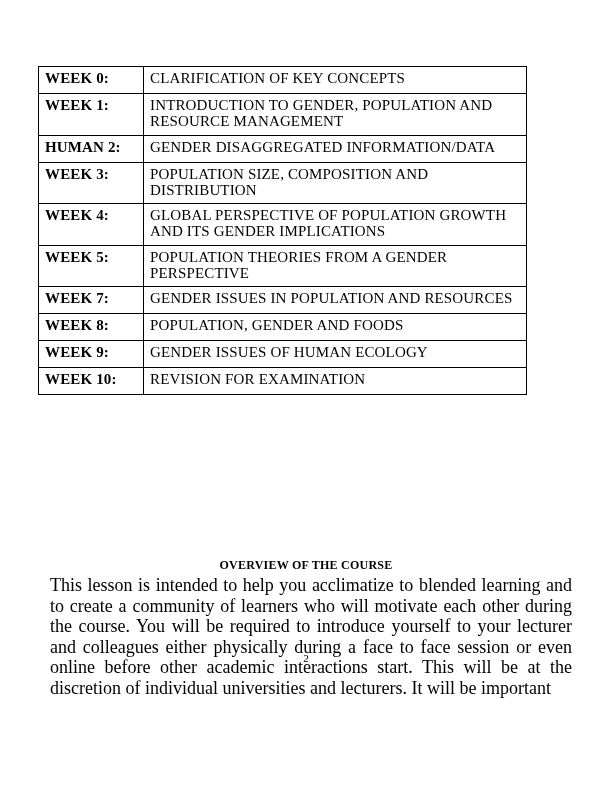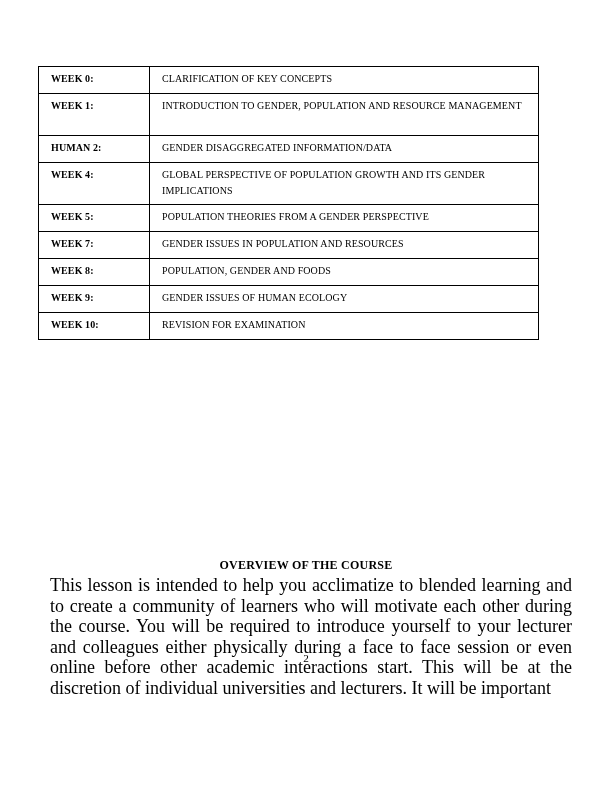--- a/index.html
+++ b/index.html
@@ -31,23 +31,23 @@
   .schedule-table {
     position: absolute;
     left: 38px;
     top: 66px;
     width: 476px;
     border-collapse: collapse;
     table-layout: fixed;
   }
   .schedule-table td {
     border: 1px solid #000000;
-    padding: 4px 6px 5px 12px;
+    padding: 4px 6px 5px 6px;
     vertical-align: top;
-    font-size: 10px;
+    font-size: 15px;
     line-height: 15.5px;
     letter-spacing: 0.01em;
   }
   .col-week {
     width: 92px;
     font-weight: bold;
   }
   .col-topic {
     width: 370px;
   }
@@ -115,20 +115,24 @@
           <td class="col-topic">CLARIFICATION OF KEY CONCEPTS</td>
         </tr>
         <tr class="row-tall">
           <td class="col-week">WEEK 1:</td>
           <td class="col-topic">INTRODUCTION TO GENDER, POPULATION AND RESOURCE MANAGEMENT</td>
         </tr>
         <tr class="row-short">
           <td class="col-week">HUMAN 2:</td>
           <td class="col-topic">GENDER DISAGGREGATED INFORMATION/DATA</td>
         </tr>
+        <tr class="row-short">
+          <td class="col-week">WEEK 3:</td>
+          <td class="col-topic">POPULATION SIZE, COMPOSITION AND DISTRIBUTION</td>
+        </tr>
         <tr class="row-tall">
           <td class="col-week">WEEK 4:</td>
           <td class="col-topic">GLOBAL PERSPECTIVE OF POPULATION GROWTH AND ITS GENDER IMPLICATIONS</td>
         </tr>
         <tr class="row-short">
           <td class="col-week">WEEK 5:</td>
           <td class="col-topic">POPULATION THEORIES FROM A GENDER PERSPECTIVE</td>
         </tr>
         <tr class="row-short">
           <td class="col-week">WEEK 7:</td>

